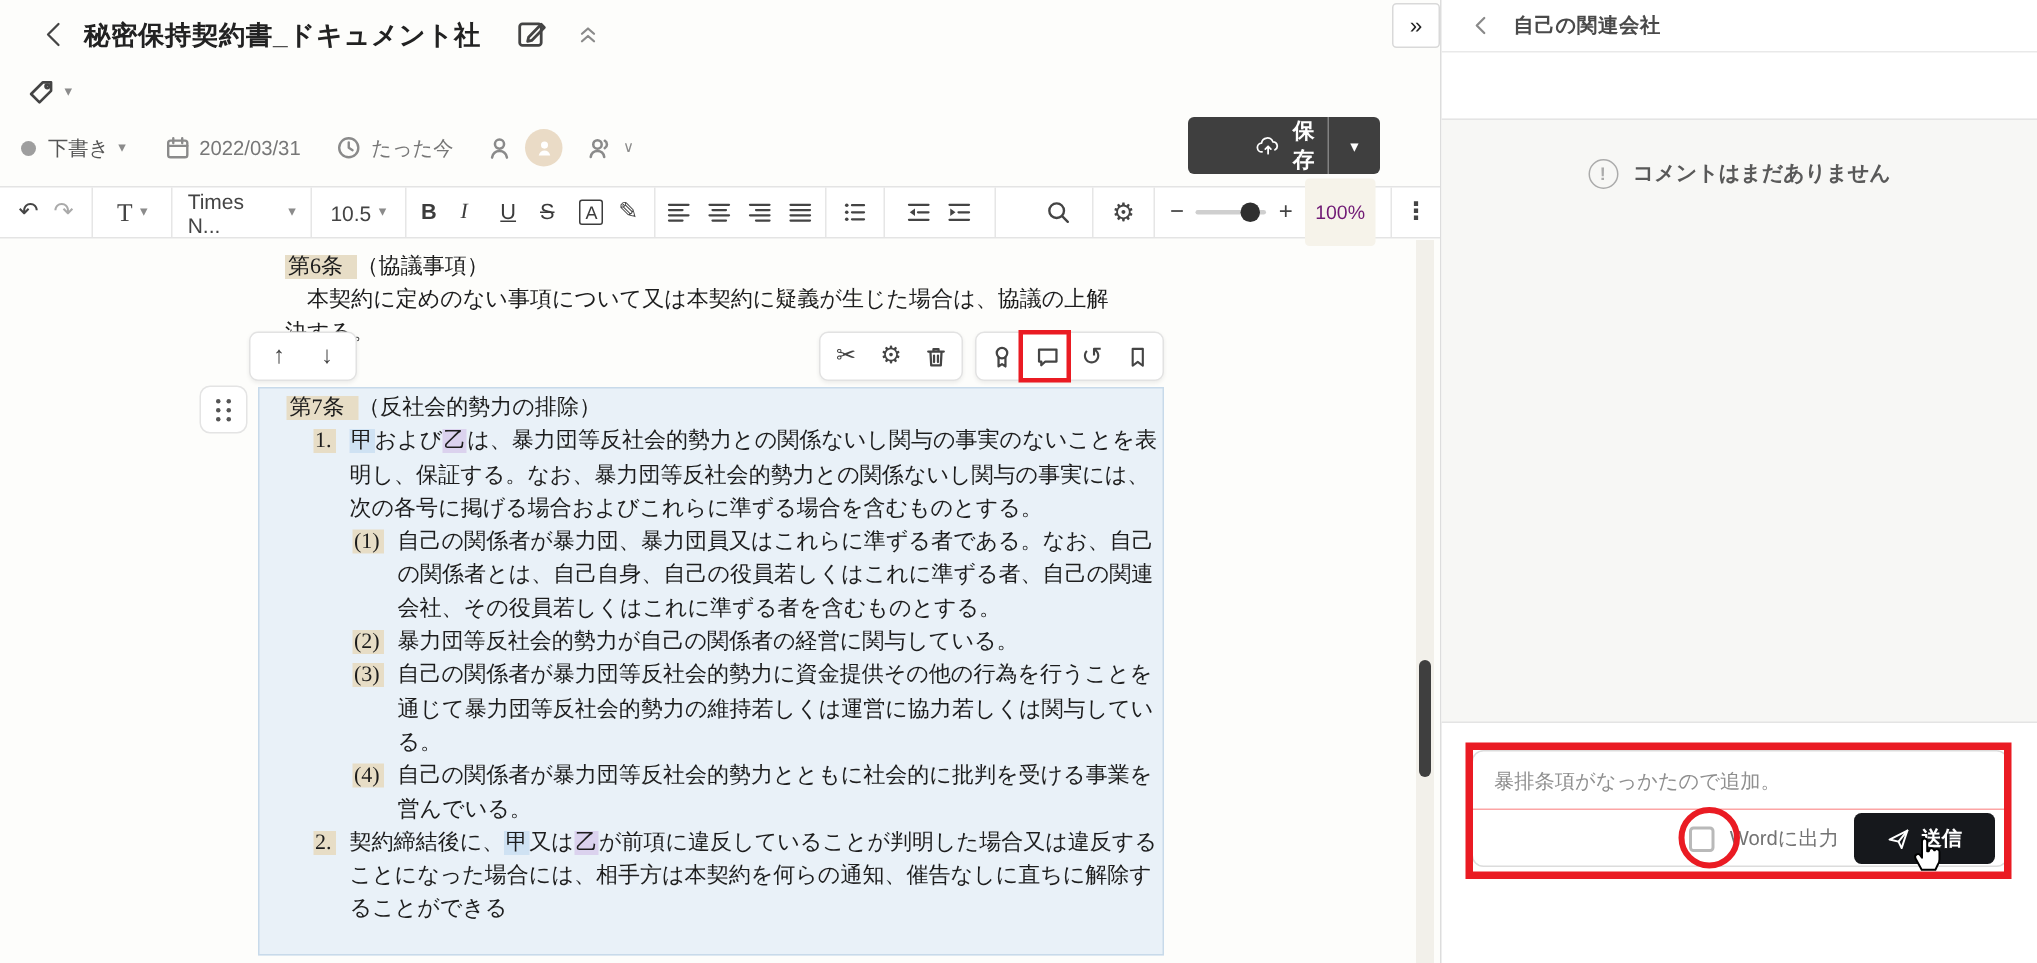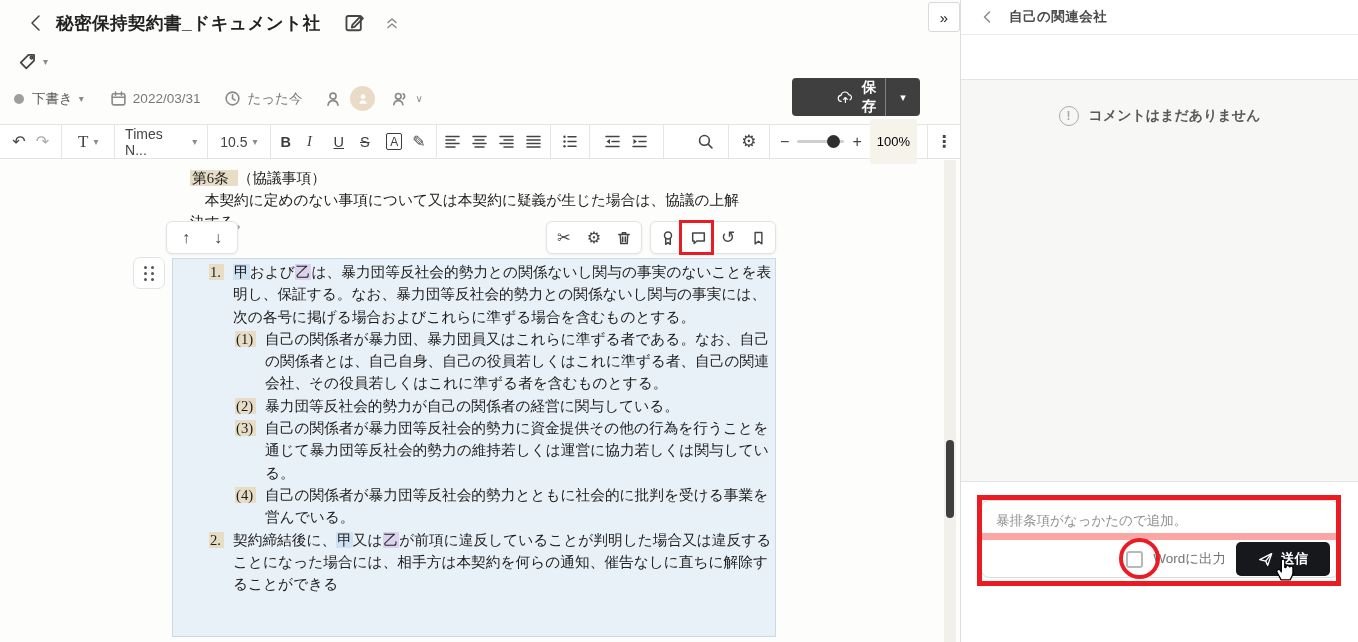--- a/index.html
+++ b/index.html
@@ -42,21 +42,21 @@
   .dim { color:#aaa; }
   .fmt { font-size:14.5px; color:#3c3c3c; width:18px; text-align:center; }
   .fmt.b { font-weight:bold; }
   .fmt.i { font-style:italic; font-family:"Liberation Serif",serif; }
   .fmt.u { text-decoration:underline; }
   .fmt.s { text-decoration:line-through; }
   .fmt.boxa { border:1.4px solid #3c3c3c; border-radius:2px; width:17px; height:17px; font-size:12px;
     display:flex; align-items:center; justify-content:center; }
   .zoom-track { width:58px; height:3px; background:#cfcfcf; border-radius:2px; position:relative; }
   .zoom-thumb { position:absolute; left:30px; top:-5px; width:13px; height:13px; border-radius:50%; background:#2f2f2f; }
-  .zoom-badge { background:#f6f3ea; border-radius:3px; padding:15px 7px; font-size:13px; color:#000000; }
+  .zoom-badge { background:#f6f3ea; border-radius:3px; padding:15px 7px; font-size:13px; color:#701a75; }
 
   
   .serif { font-family:"Liberation Serif","DejaVu Serif",serif; color:#1d1d1d; font-size:14.7px; line-height:22.3px; }
   .hl { padding:0 1px; }
   .hl-blue { background:#cfe2f3; }
   .hl-purple { background:#dbd2ee; }
   .clause-head .num { background:#e7ddc6; padding:0 9px 0 2px; }
   .c6-body { left:190px; top:189px; width:552px; text-indent:1em; }
 
   .sel-block { left:172px; top:258px; width:604px; height:379px; background:#e9f1f8;
@@ -94,21 +94,21 @@
   .panel-title { font-size:13.5px; font-weight:bold; color:#4a4a4a; letter-spacing:.5px; }
   .panel-gray { position:absolute; left:0; top:79px; width:100%; height:403px; background:#f7f7f5;
     border-top:1px solid #e4e4e4; border-bottom:1px solid #e4e4e4; }
   .empty-msg { display:flex; align-items:center; justify-content:center; gap:10px; margin-top:26px;
     font-size:14px; font-weight:bold; color:#595959; }
   .excl { width:20px; height:20px; border:1.6px solid #ababab; border-radius:50%; color:#ababab;
     font-size:12px; font-weight:bold; display:flex; align-items:center; justify-content:center; }
 
   .comment-card { position:absolute; left:20px; top:500px; width:358px; height:78px; background:#fff;
     border:1px solid #dcdcdc; border-radius:8px; }
-  .comment-text { padding:11px 14px 9px; font-size:13.5px; color:#8f8f8f; border-bottom:7px solid #fca5a5; height:39px; }
+  .comment-text { padding:11px 14px 9px; font-size:13.5px; color:#8f8f8f; border-bottom:1px solid #fca5a5; height:39px; }
   .comment-foot { height:38px; display:flex; align-items:center; justify-content:flex-end; gap:10px; padding-right:8px; }
   .wcheck { width:17px; height:17px; border:2px solid #b9b9b9; border-radius:3px; background:#fff; cursor:pointer; }
   .wlabel { font-size:13.5px; color:#737373; }
   .send-btn { width:94px; height:34px; background:#16181c; border-radius:5px; color:#fff; font-size:13.5px;
     font-weight:bold; display:flex; align-items:center; justify-content:center; gap:8px; cursor:pointer; }
 
   
   .anno { position:absolute; border:3px solid #ea1b23; z-index:6; pointer-events:none; }
   .anno-comment-icon { left:679px; top:220px; width:35px; height:35px; }
   .anno-input { left:977px; top:495px; width:364px; height:91px; border-width:5px; }
@@ -351,20 +351,23 @@
   <div class="abs drag-handle">
     <i></i>
       <i></i>
       <i></i>
       <i></i>
       <i></i>
       <i></i>
   </div>
 
   <div class="abs sel-block serif">
+    <div class="c7-head clause-head">
+      <span class="num">第7条</span><span>（反社会的勢力の排除）</span>
+    </div>
     <div class="item-row lv1">
       <div class="lbl"><span>1.</span></div>
       <div class="txt"><span class="hl hl-blue">甲</span><span>および</span><span class="hl hl-purple">乙</span><span>は、暴力団等反社会的勢力との関係ないし関与の事実のないことを表明し、保証する。なお、暴力団等反社会的勢力との関係ないし関与の事実には、次の各号に掲げる場合およびこれらに準ずる場合を含むものとする。</span></div>
     </div>
     <div class="item-row lv2">
       <div class="lbl"><span>(1)</span></div>
       <div class="txt">自己の関係者が暴力団、暴力団員又はこれらに準ずる者である。なお、自己の関係者とは、自己自身、自己の役員若しくはこれに準ずる者、自己の関連会社、その役員若しくはこれに準ずる者を含むものとする。</div>
     </div>
     <div class="item-row lv2">
       <div class="lbl"><span>(2)</span></div>

